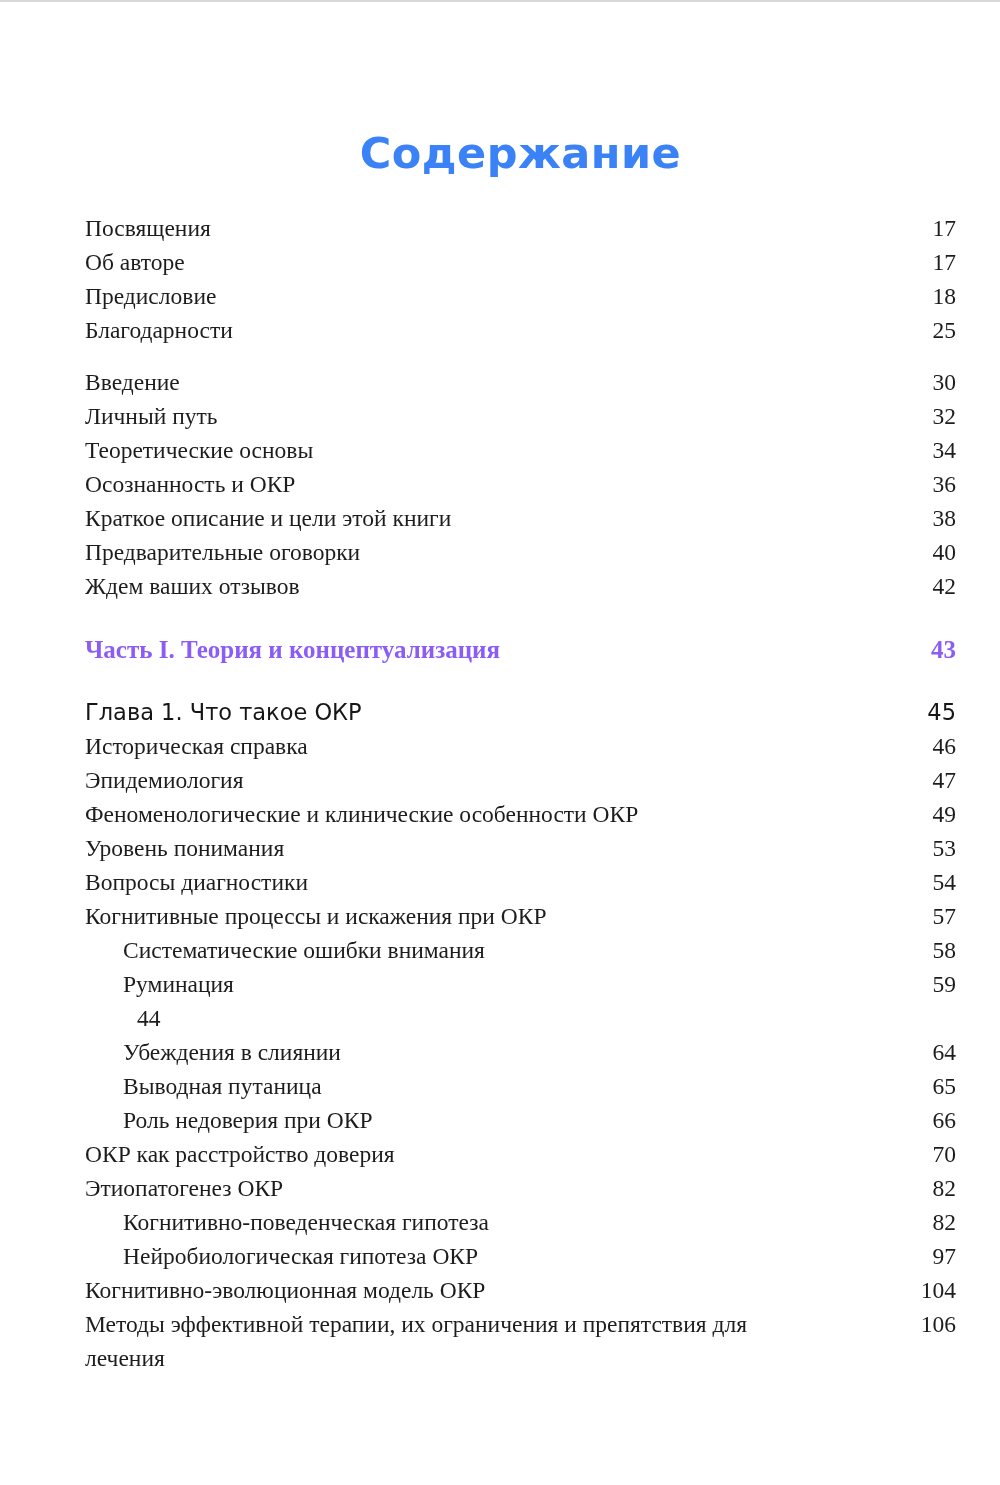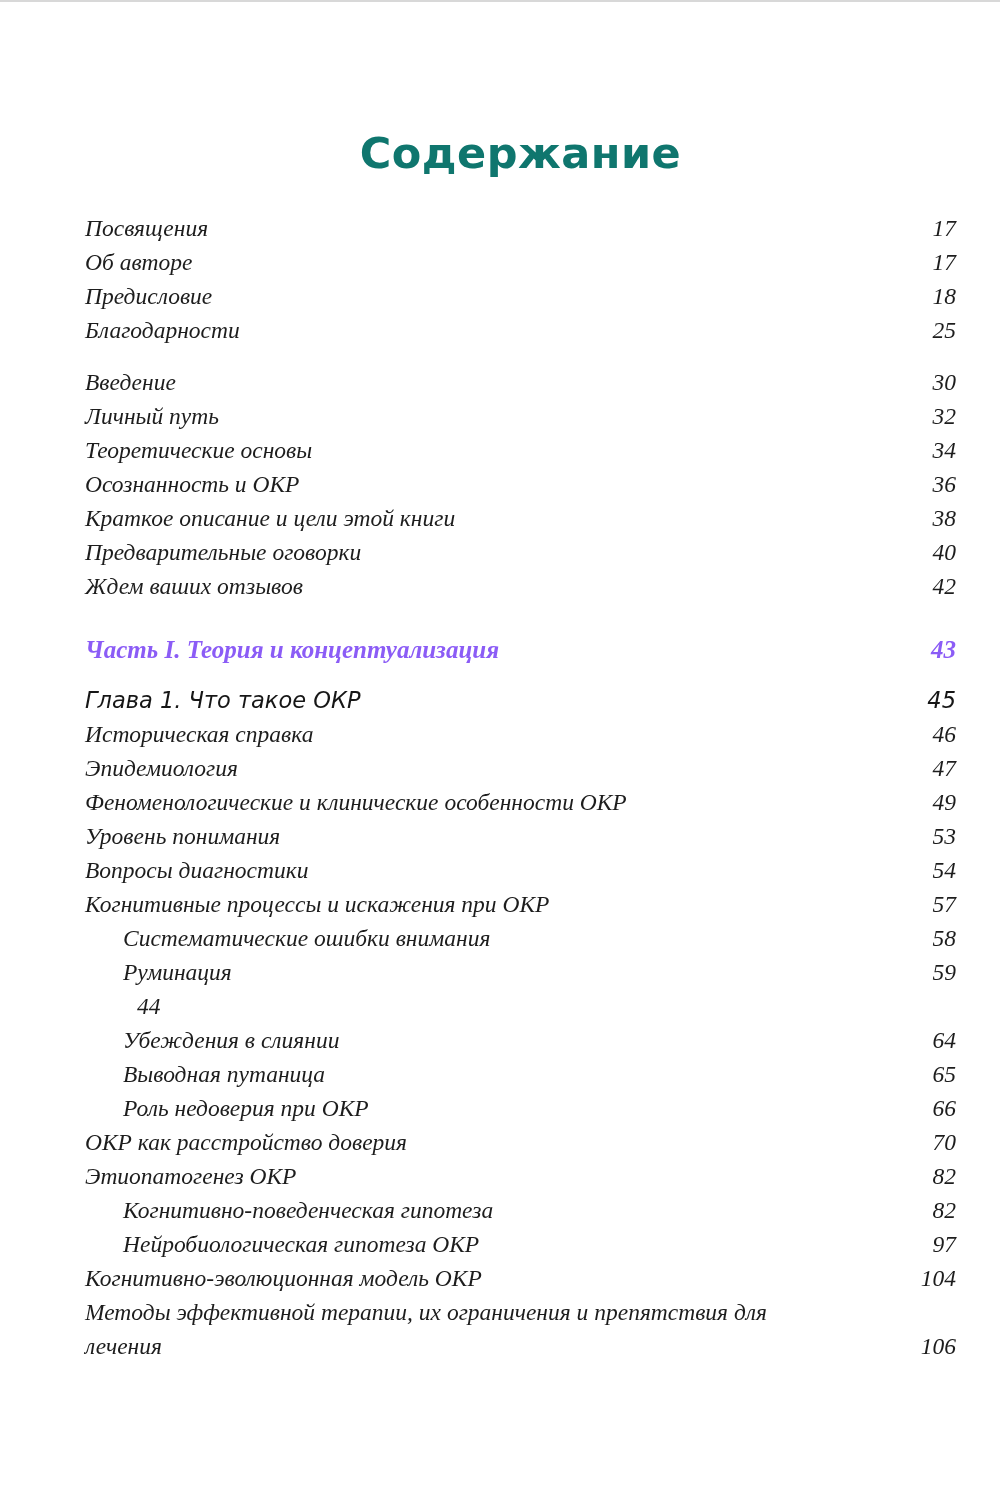--- a/index.html
+++ b/index.html
@@ -19,34 +19,32 @@
   .page {
     box-sizing: border-box;
     padding: 128px 44px 0 85px;
   }
   .page-title {
     font-family: "DejaVu Sans", "Liberation Sans", sans-serif;
     font-weight: 700;
     font-size: 43px;
     line-height: 1.1;
     text-align: center;
-    color: #0f766e;
+    color: #3b82f6;
     margin: 0 0 34px 0;
     letter-spacing: 0.5px;
   }
   .toc-list {
     display: block;
   }
   .toc-row {
     display: flex;
     justify-content: space-between;
-    align-items: flex-end;
     font-size: 23.5px;
     line-height: 34px;
-    font-style: italic;
   }
   .toc-label {
     max-width: 745px;
   }
   .toc-page {
     margin-left: 14px;
     white-space: nowrap;
   }
   .toc-row.indented {
     padding-left: 38px;
@@ -109,21 +107,21 @@
     <span class="toc-page">40</span>
   </div>
       <div class="toc-row type-item">
     <span class="toc-label">Ждем ваших отзывов</span>
     <span class="toc-page">42</span>
   </div>
       <div class="toc-row type-part" style="margin-top: 30px;">
     <span class="toc-label">Часть I. Теория и концептуализация</span>
     <span class="toc-page">43</span>
   </div>
-      <div class="toc-row type-chapter" style="margin-top: 16px; gap: 28px;">
+      <div class="toc-row type-chapter" style="margin-top: 28px; gap: 28px;">
     <span class="toc-label">Глава 1. Что такое ОКР</span>
     <span class="toc-page">45</span>
   </div>
       <div class="toc-row type-item">
     <span class="toc-label">Историческая справка</span>
     <span class="toc-page">46</span>
   </div>
       <div class="toc-row type-item">
     <span class="toc-label">Эпидемиология</span>
     <span class="toc-page">47</span>

